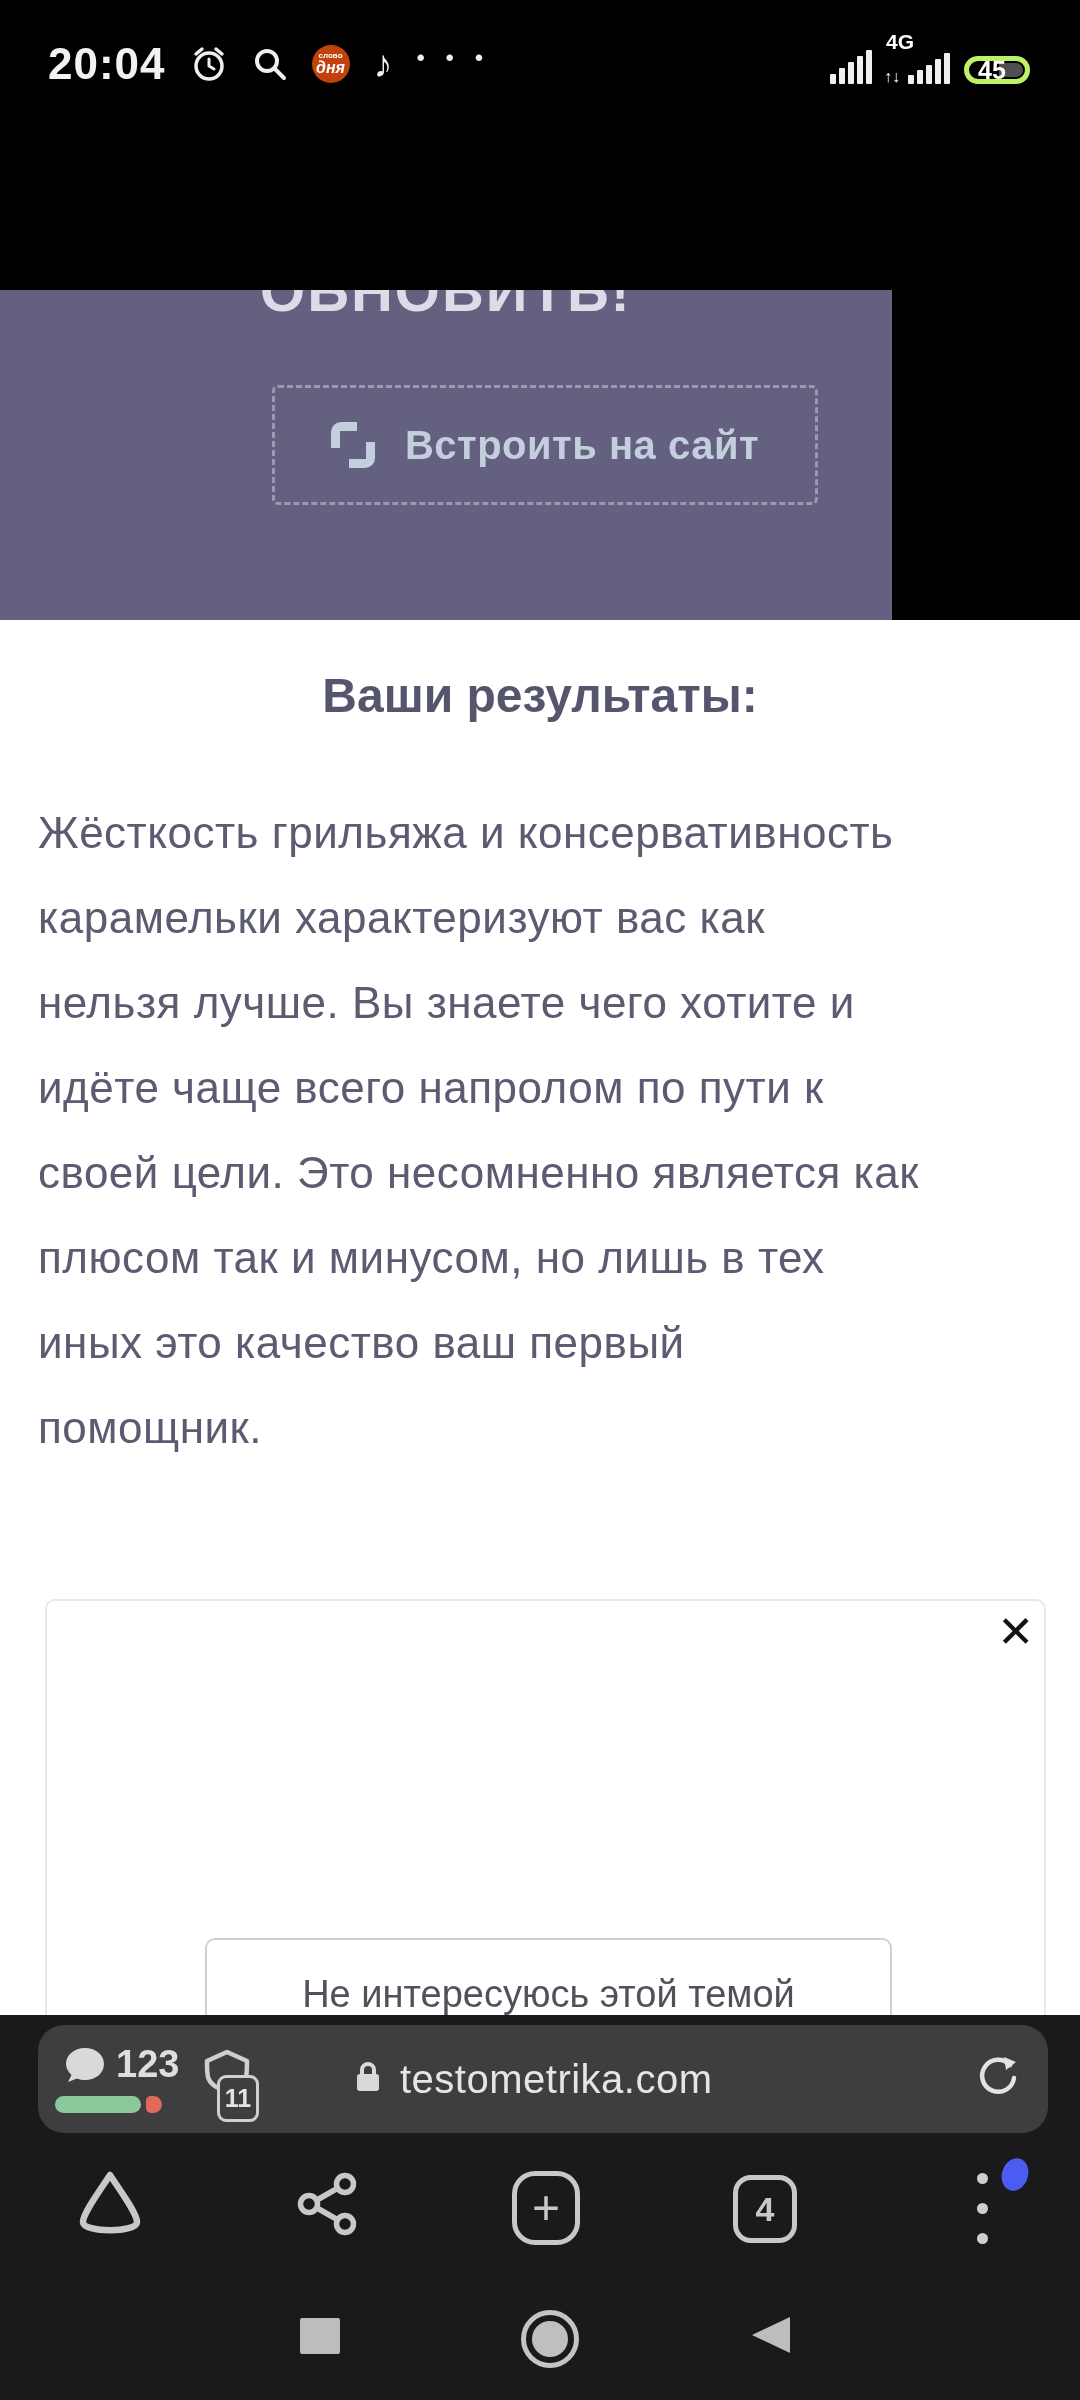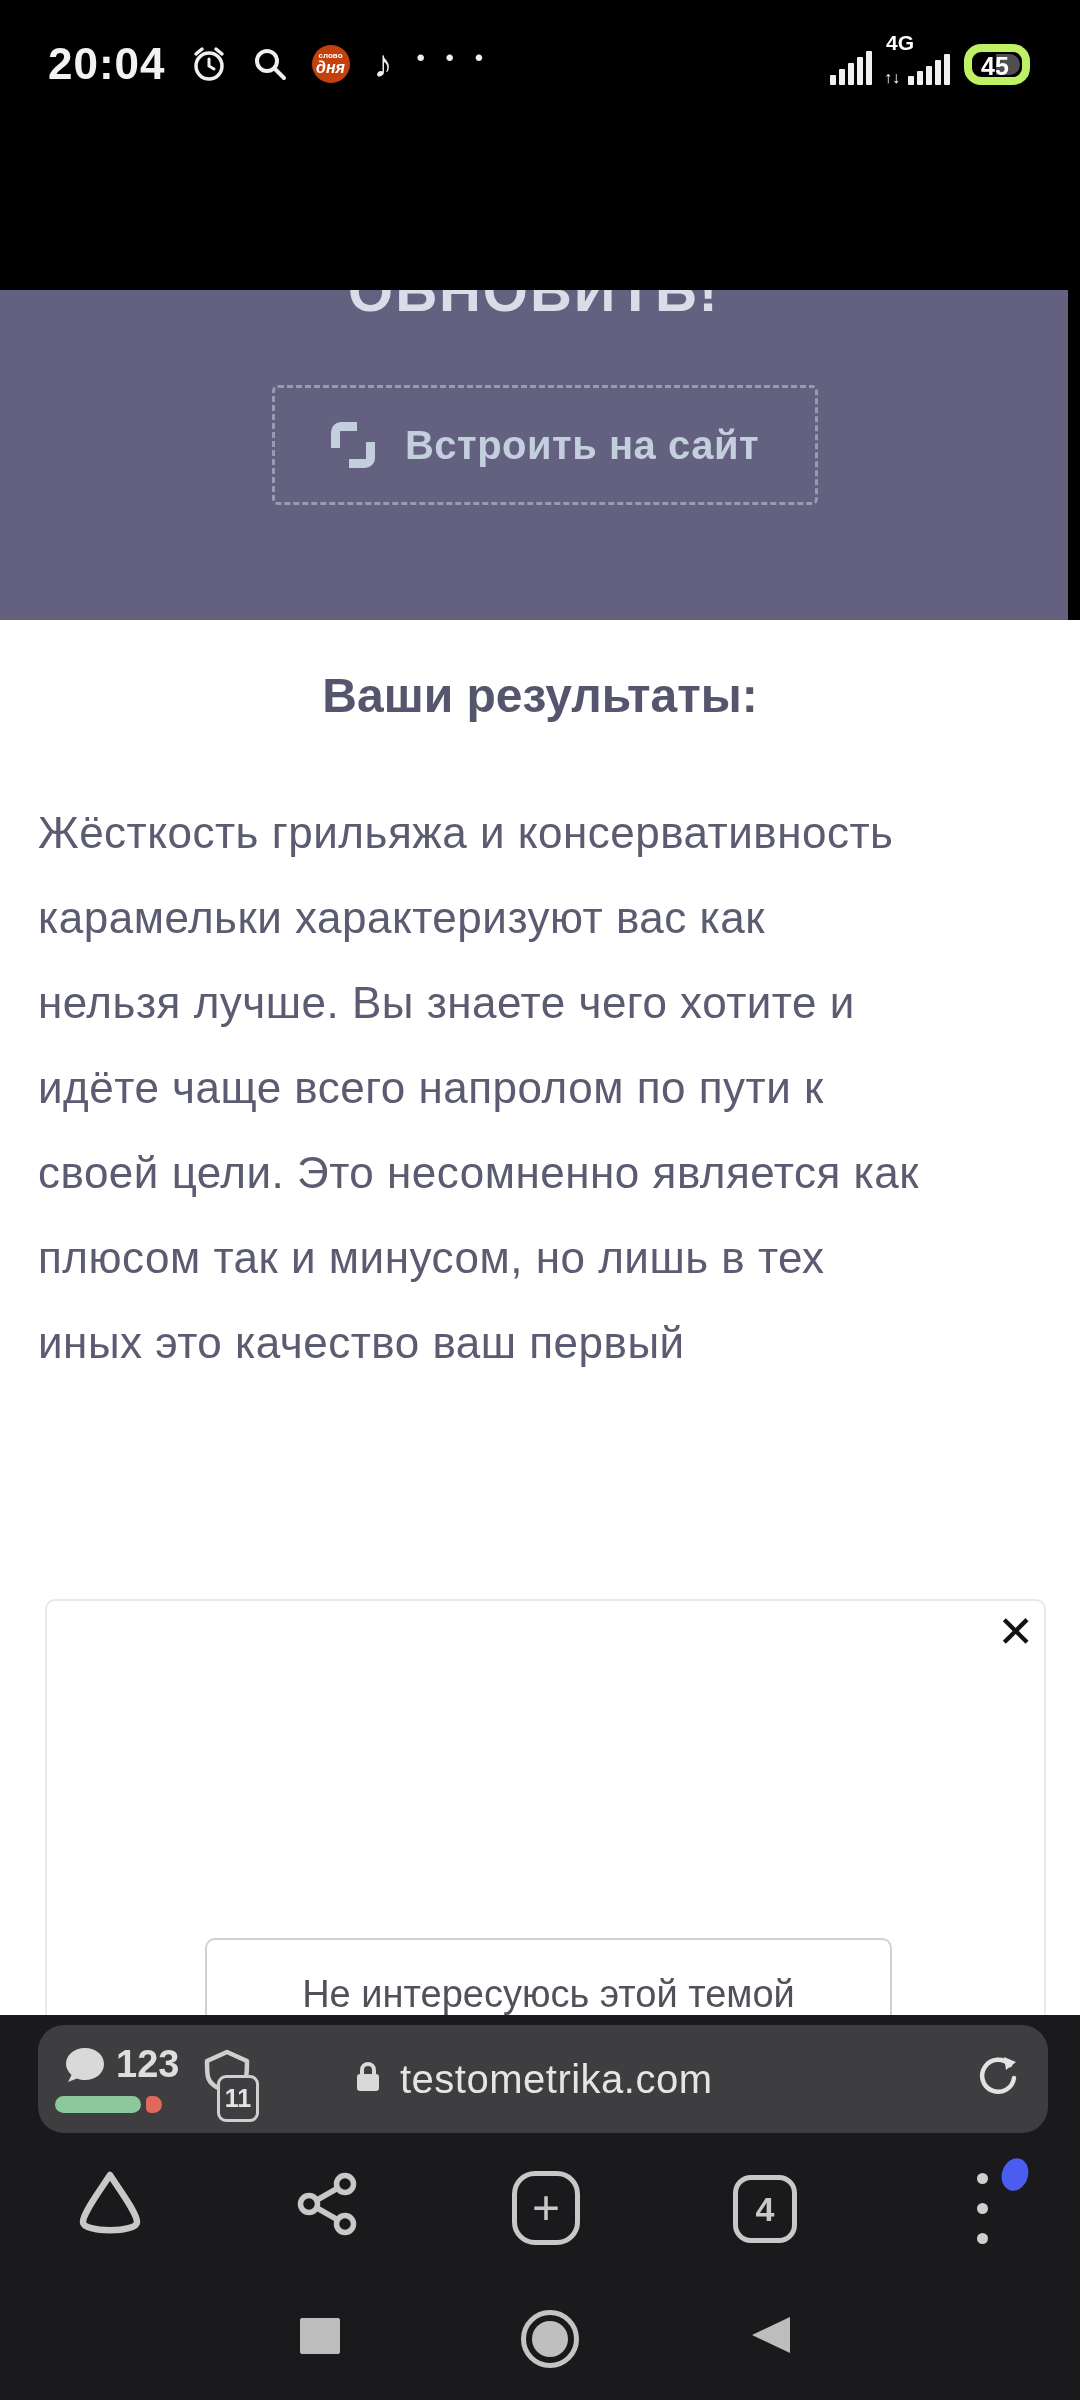--- a/index.html
+++ b/index.html
@@ -18,38 +18,38 @@
   .sb-appcircle .l2 { font-size:16px; font-weight:bold; font-style:italic; }
   .sb-note { font-size:38px; color:#F0F0F0; }
   .sb-dots { font-size:24px; color:#F0F0F0; letter-spacing:7px; padding-bottom:12px; }
   .sb-right { position:absolute; right:50px; top:44px; display:flex; align-items:flex-end; gap:14px; }
   .bars { display:flex; align-items:flex-end; gap:3px; height:34px; }
   .bars span { width:6px; background:#F0F0F0; border-radius:1px; display:block; }
   .net { position:relative; width:64px; height:40px; }
   .net-4g { position:absolute; left:0; top:-14px; font-size:21px; font-weight:bold; color:#fff; }
   .net-arrows { position:absolute; left:-2px; bottom:-2px; font-size:16px; color:#fff; }
   .net .bars { position:absolute; right:0; bottom:0; }
-  .battery { position:relative; width:66px; height:41px; border:8px solid #bef264; border-radius:17px;
-    display:flex; }
+  .battery { position:relative; width:66px; height:28px; border:5px solid #bef264; border-radius:17px;
+    display:flex; align-items:center; }
   .bat-num { position:relative; z-index:2; font-size:25px; font-weight:bold; color:#FFF; padding-left:9px; }
   .bat-fill { position:absolute; right:2px; top:2px; bottom:2px; width:24px; background:#4F4F51;
     border-radius:0 13px 13px 0; }
   
   .header { position:absolute; left:0; top:100px; width:1080px; height:190px; background:#FFFFFF; }
   .hamburger { position:absolute; left:42px; top:63px; }
   .hamburger i { display:block; width:84px; height:12px; border-radius:6px; background:#0FA2EA; margin-bottom:18px; }
   .hdr-search { position:absolute; left:552px; top:64px; }
   .login-btn { position:absolute; left:670px; top:30px; width:271px; height:136px; border-radius:16px;
     background:#F9697A; color:#FFF; font-size:46px; font-weight:bold;
     display:flex; align-items:center; justify-content:center; border:none; }
   .flag { position:absolute; left:986px; top:73px; width:59px; height:60px; border-radius:2px; overflow:hidden; }
   .flag i { display:block; width:100%; height:20px; }
   .flag .w { background:#EEF2F6; } .flag .b { background:#0A99E6; } .flag .r { background:#FB6B74; }
   
-  .hero { position:absolute; left:0; top:290px; width:1068px; height:330px; background:#63617F; overflow:hidden; }
+  .hero { position:absolute; left:0; top:290px; width:892px; height:330px; background:#63617F; overflow:hidden; }
   .hero-title { margin-top:-28px; text-align:center; font-size:58px; font-weight:bold;
     color:#DCDCE8; letter-spacing:2px; line-height:58px; }
   .embed-btn { position:absolute; left:272px; top:95px; width:546px; height:120px;
     border:3px dashed #9A99B1; border-radius:6px; background:transparent;
     display:flex; align-items:center; justify-content:center; gap:30px; }
   .embed-ico { position:relative; width:44px; height:46px; }
   .embed-ico .tl { position:absolute; left:0; top:0; width:26px; height:26px;
     border-left:9px solid #C3CFDD; border-top:9px solid #C3CFDD; border-top-left-radius:10px; }
   .embed-ico .br { position:absolute; right:0; bottom:0; width:26px; height:26px;
     border-right:9px solid #C3CFDD; border-bottom:9px solid #C3CFDD; border-bottom-right-radius:10px; }
@@ -175,20 +175,21 @@
   <div class="content">
     <h1 class="results-title">Ваши результаты:</h1>
     <div class="para">
       <div>Жёсткость грильяжа и консервативность</div>
       <div>карамельки характеризуют вас как</div>
       <div>нельзя лучше. Вы знаете чего хотите и</div>
       <div>идёте чаще всего напролом по пути к</div>
       <div>своей цели. Это несомненно является как</div>
       <div>плюсом так и минусом, но лишь в тех</div>
       <div>иных это качество ваш первый</div>
+      <div>помощник.</div>
     </div>
 
     <div class="ad-box">
       <button class="ad-close">✕</button>
       <button class="ad-btn">Не интересуюсь этой темой</button>
     </div>
   </div>
 
   <div class="bottombar">
     <div class="urlbar">

